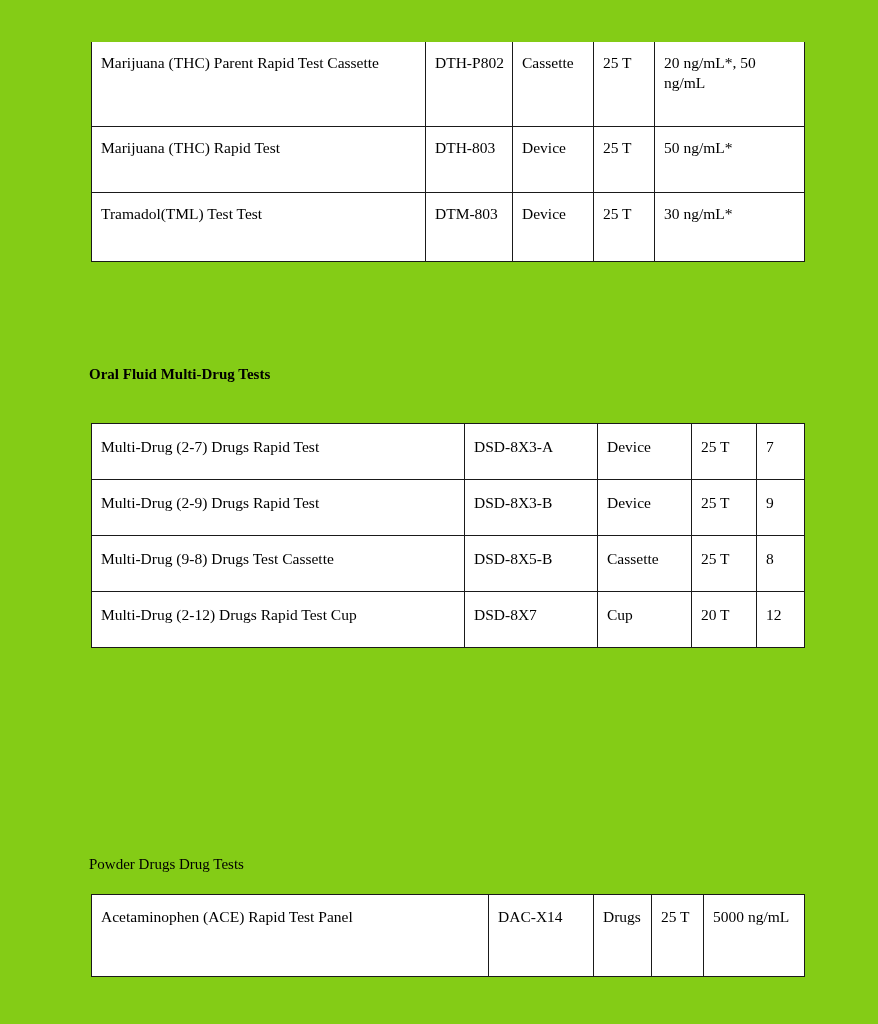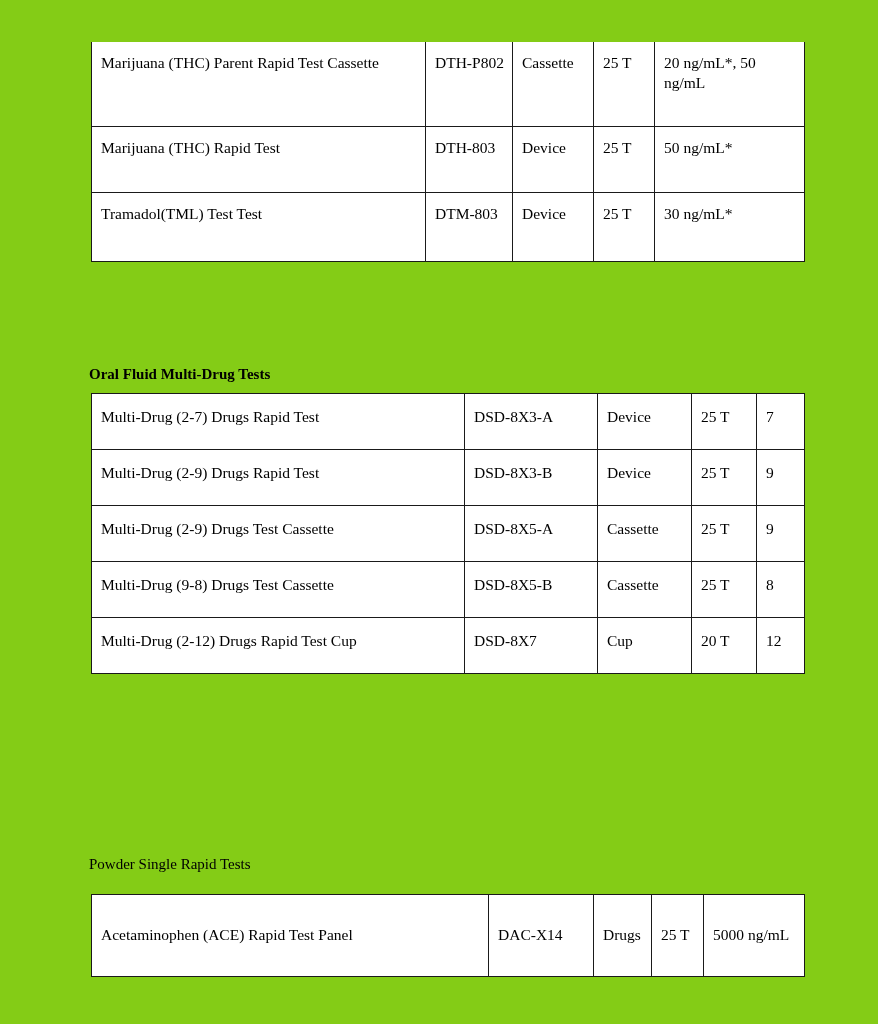--- a/index.html
+++ b/index.html
@@ -48,36 +48,36 @@
     top: 42px;
     width: 713px;
   }
   #table-oral-single tr:first-child td {
     border-top: none;
   }
   #table-oral-single td { height: 1px; }
 
   #table-oral-multi {
     left: 91px;
-    top: 393px;
+    top: 423px;
     width: 713px;
     padding-left: 28px;
   }
   #table-oral-multi td {
     padding-top: 13px;
     padding-bottom: 13px;
   }
 
   #table-powder-single {
     left: 91px;
     top: 894px;
     width: 713px;
   }
   #table-powder-single td {
-    padding-top: 30px;
+    padding-top: 12px;
     padding-bottom: 13px;
   }
 
   
   .section-heading {
     position: absolute;
     left: 89px;
     font-family: "Liberation Serif", "DejaVu Serif", serif;
     font-size: 15px;
     color: #000;
@@ -200,37 +200,20 @@
           </td>
         <td>
             <span class="cell-text">25 T</span>
           </td>
         <td>
             <span class="cell-text">9</span>
           </td>
       </tr>
       <tr style="height:56px">
         <td>
-            <span class="cell-text">Multi-Drug (2-9) Drugs Test Cassette</span>
-          </td>
-        <td>
-            <span class="cell-text">DSD-8X5-A</span>
-          </td>
-        <td>
-            <span class="cell-text">Cassette</span>
-          </td>
-        <td>
-            <span class="cell-text">25 T</span>
-          </td>
-        <td>
-            <span class="cell-text">9</span>
-          </td>
-      </tr>
-      <tr style="height:56px">
-        <td>
             <span class="cell-text">Multi-Drug (9-8) Drugs Test Cassette</span>
           </td>
         <td>
             <span class="cell-text">DSD-8X5-B</span>
           </td>
         <td>
             <span class="cell-text">Cassette</span>
           </td>
         <td>
             <span class="cell-text">25 T</span>
@@ -252,21 +235,21 @@
         <td>
             <span class="cell-text">20 T</span>
           </td>
         <td>
             <span class="cell-text">12</span>
           </td>
       </tr>
     </tbody>
   </table>
 
-  <div class="section-heading normal" id="heading-powder-single">Powder Single Rapid Tests</div>
+  <div class="section-heading normal" id="heading-powder-single">Powder Drugs Drug Tests</div>
 
   <table class="doc-table" id="table-powder-single">
     <colgroup>
       <col style="width:397px">
       <col style="width:105px">
       <col style="width:58px">
       <col style="width:52px">
       <col style="width:101px">
     </colgroup>
     <tbody>

